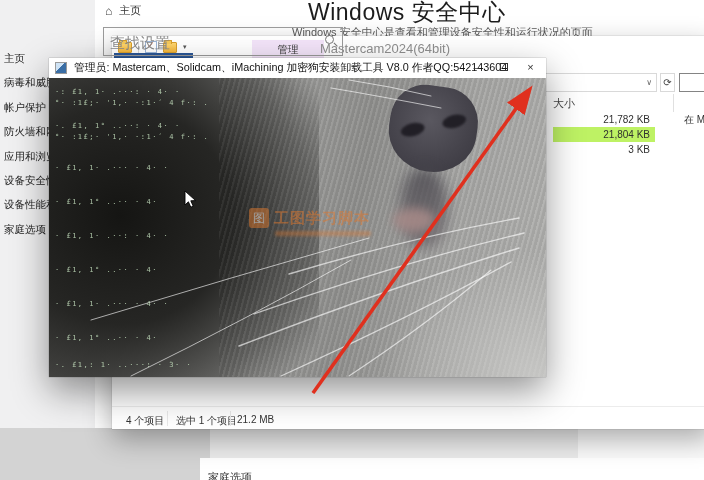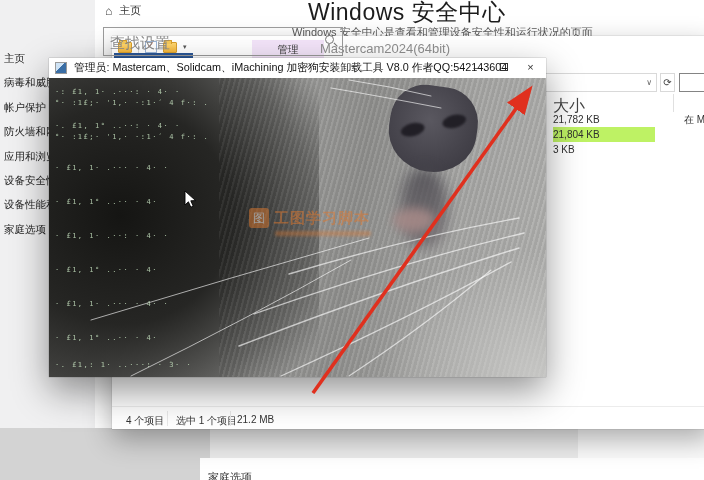--- a/index.html
+++ b/index.html
@@ -43,24 +43,24 @@
   .check-ic::after { content:"✓"; position:absolute; left:1px; top:-2px; font-size:9px; color:#d14f28; }
   .qat-drop { font-size:7px; color:#555; }
   #exp-manage-tab { position:absolute; left:140px; top:4px; width:72px; height:19px; background:#f3e4f9; color:#3a3a3a; font-size:10.5px; text-align:center; line-height:19px; }
   #exp-title { position:absolute; left:208px; top:5px; font-size:13px; color:#8f8f8f; white-space:nowrap;text-align:right; }
   #exp-filetab { position:absolute; left:2px; top:17px; width:79px; height:6px; background:#2b5797; }
   #exp-addressbar { position:absolute; left:433px; top:37px; width:112px; height:19px; border:1px solid #d9d9d9; background:#fff; }
   #exp-addressbar .chev { position:absolute; right:4px; top:4px; font-size:8px; color:#666; }
   #exp-refresh { position:absolute; left:548px; top:37px; width:15px; height:19px; border:1px solid #d9d9d9; background:#fff; font-size:10px; color:#444; text-align:center; line-height:18px; }
   #exp-search { position:absolute; left:567px; top:37px; width:44px; height:19px; border:1px solid #848484; background:#fff; }
   #exp-search span { position:absolute; left:4px; top:3px; font-size:10px; color:#333;margin-top:36px; }
-  #exp-colheader { position:absolute; left:441px; top:60px; font-size:16px; color:#454545; }
+  #exp-colheader { position:absolute; left:441px; top:60px; font-size:11px; color:#454545; }
   #exp-colsep { position:absolute; left:561px; top:58px; width:1px; height:18px; background:#e0e0e0; }
   #exp-rows { position:absolute; left:441px; top:76px; width:102px; }
-  .f-row { height:15px; line-height:15px; font-size:10px; color:#2f2f2f; padding-right:5px; white-space:nowrap; }
+  .f-row { height:15px; line-height:15px; font-size:10px; color:#2f2f2f; text-align:right; padding-right:5px; white-space:nowrap; }
   .f-row.selected { background:#bef264; }
   #exp-statusbar { position:absolute; left:0; top:370px; width:100%; height:23px; border-top:1px solid #ececec; background:#fff; }
   #exp-statusbar .st { position:absolute; top:7px; font-size:10px; color:#333; white-space:nowrap;text-align:center; }
   #st-count { left:14px; } #st-sel { left:64px; } #st-size { left:125px; }
   .st-sep { position:absolute; top:4px; width:1px; height:15px; background:#e8e8e8; }
 
   
   #tool { left:49px; top:58px; width:497px; height:319px; z-index:20; background:#fff;
     box-shadow:0 14px 34px rgba(0,0,0,.42), 0 0 1px rgba(0,0,0,.5); }
   #tool-titlebar { position:absolute; left:0; top:0; width:100%; height:20px; background:#fff; display:flex; align-items:center; }

